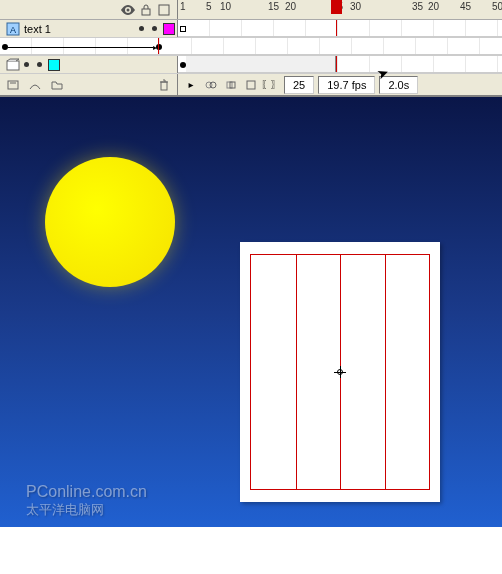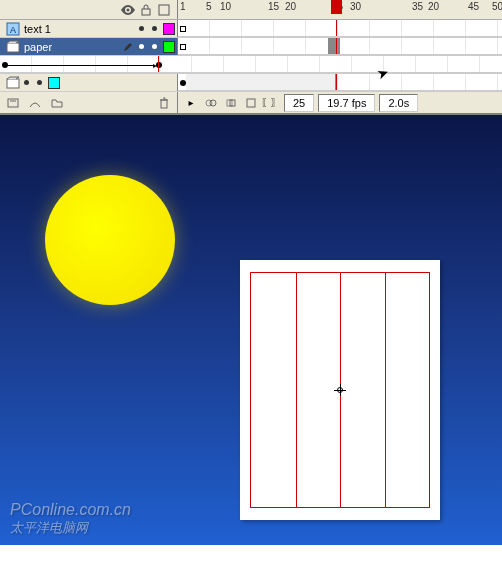--- a/index.html
+++ b/index.html
@@ -49,21 +49,21 @@
 .moon-body { position: absolute; inset: 0; background: radial-gradient(circle at 40% 40%, #ffff00, #f5e000); border-radius: 50%; }
 
 .paper { position: absolute; left: 240px; top: 145px; width: 200px; height: 260px; background: #fff; box-shadow: 2px 2px 4px rgba(0,0,0,0.3); }
 .paper-grid { position: absolute; inset: 12px 10px; border: 1px solid #c00; }
 .paper-col { position: absolute; top: 0; bottom: 0; width: 1px; background: #c00; }
 .reg-point { position: absolute; left: 50%; top: 50%; width: 12px; height: 12px; transform: translate(-50%, -50%); display: flex; align-items: center; justify-content: center; }
 .reg-point::before { content: ''; position: absolute; width: 12px; height: 1px; background: #000; }
 .reg-point::after { content: ''; position: absolute; width: 1px; height: 12px; background: #000; }
 .reg-circle { width: 6px; height: 6px; border: 1px solid #000; border-radius: 50%; }
 
-.watermark { position: absolute; left: 10px; bottom: 8px; color: rgba(255,255,255,0.45); font-size: 16px; text-shadow: 1px 1px 2px rgba(0,0,0,0.3); font-style: italic; }
+.watermark { position: absolute; left: 26px; bottom: 8px; color: rgba(255,255,255,0.45); font-size: 16px; text-shadow: 1px 1px 2px rgba(0,0,0,0.3); }
 .watermark-sub { font-size: 13px; display: block; }
 
 .cursor-arrow { position: absolute; left: 377px; top: 65px; z-index: 20; font-size: 14px; color: #000; transform: rotate(-20deg); }
 </style>
 </head>
 <body>
 
 <div class="timeline-panel">
 
   <div class="header-row">
@@ -89,21 +89,21 @@
     <div class="ruler-column">
       <span class="ruler-label" style="left:2px">1</span>
       <span class="ruler-label" style="left:28px">5</span>
       <span class="ruler-label" style="left:42px">10</span>
       <span class="ruler-label" style="left:90px">15</span>
       <span class="ruler-label" style="left:107px">20</span>
       <span class="ruler-label" style="left:154px">25</span>
       <span class="ruler-label" style="left:172px">30</span>
       <span class="ruler-label" style="left:234px">35</span>
       <span class="ruler-label" style="left:250px">20</span>
-      <span class="ruler-label" style="left:290px">45</span>
+      <span class="ruler-label" style="left:282px">45</span>
       <span class="ruler-label" style="left:314px">50</span>
       <div class="playhead"></div>
     </div>
   </div>
 
   <div id="layers-container">
       <div class="layer-row">
         <div class="layer-info">
           <span class="layer-icon"><svg width="14" height="14">
               <rect x="1" y="1" width="12" height="12" fill="#9fd0ff" stroke="#369"></rect>
@@ -113,43 +113,20 @@
           <span class="layer-dots">
             <span class="layer-dot"></span>
             <span class="layer-dot"></span>
           </span>
           <span class="layer-swatch" style="background: rgb(255, 0, 255);"></span>
         </div>
         <div class="frames-area">
           <div class="frames-grid"></div>
           <div class="playhead-line"></div>
           <div class="keyframe-circle"></div>
-        </div>
-      </div>
-      <div class="layer-row selected">
-        <div class="layer-info">
-          <span class="layer-icon"><svg width="14" height="14">
-              <rect x="1" y="3" width="12" height="9" fill="#fff" stroke="#666"></rect>
-              <path d="M1 3l3-2h9l-3 2" fill="#ddd" stroke="#666"></path>
-            </svg></span>
-          <span class="layer-name">paper</span>
-          <span class="layer-pencil"><svg width="10" height="10">
-              <path d="M1 9l1-3 5-5 2 2-5 5z" fill="#333"></path>
-            </svg></span>
-          <span class="layer-dots">
-            <span class="layer-dot"></span>
-            <span class="layer-dot"></span>
-          </span>
-          <span class="layer-swatch" style="background: rgb(0, 255, 0);"></span>
-        </div>
-        <div class="frames-area">
-          <div class="frames-grid"></div>
-          <div class="playhead-line"></div>
-          <div class="keyframe-circle"></div>
-          <div class="static-span" style="left:150px;width:12px;background:#888"></div>
         </div>
       </div>
       <div class="layer-row">
         <div class="frames-area">
           <div class="frames-grid"></div>
           <div class="playhead-line"></div>
           <div class="keyframe-dot" style="left:2px"></div>
           <div class="motion-tween" style="left:8px">
             <div class="tween-line"></div>
             <span class="tween-arrow">▸</span>

